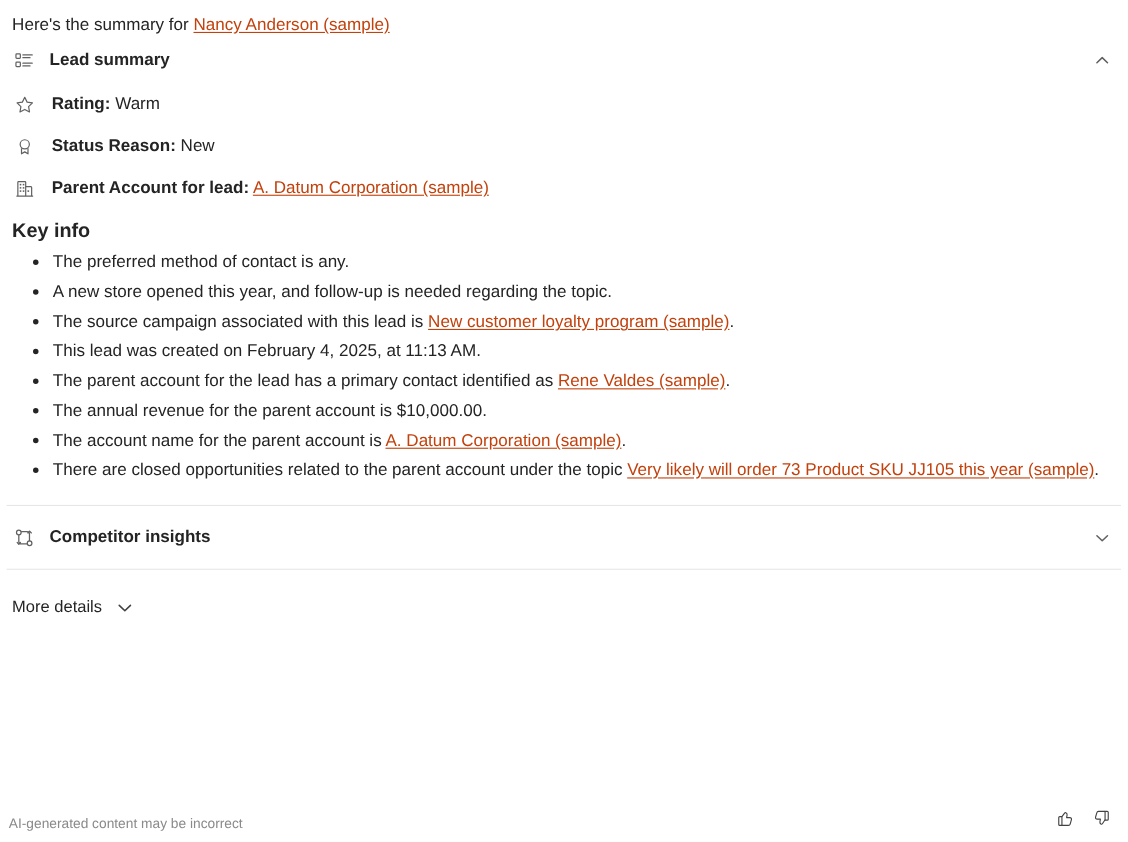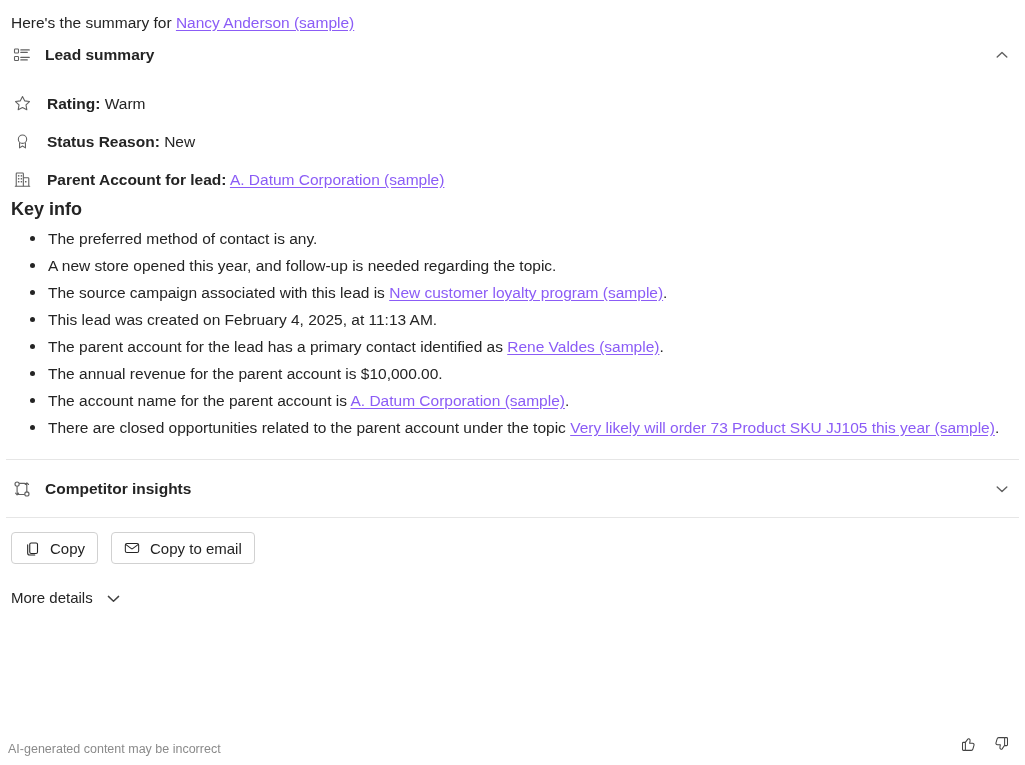--- a/index.html
+++ b/index.html
@@ -27,21 +27,21 @@
   
   .intro {
     font-size: 15.5px;
     line-height: 20px;
     color: #242424;
     padding: 13px 0 0 11px;
     white-space: nowrap;
   }
 
   a.link, .link {
-    color: #8b5cf6;
+    color: #c2410c;
     text-decoration: underline;
     text-underline-offset: 2px;
     cursor: pointer;
   }
 
   
   .section-header {
     display: flex;
     align-items: center;
     padding: 11px 11px 10px 11px;
@@ -77,21 +77,21 @@
     cursor: pointer;
     border-radius: 4px;
   }
 
   
   .fields {
     padding: 0 0 0 11px;
   }
   .field-row {
     display: flex;
-    align-items: flex-end;
+    align-items: center;
     height: 38px;
   }
   .field-row .f-icon {
     width: 22px;
     height: 22px;
     flex: 0 0 22px;
     display: flex;
     align-items: center;
     justify-content: center;
     color: #616161;
@@ -344,41 +344,20 @@
     <span class="chev">
       <svg width="16" height="16" viewBox="0 0 16 16" fill="none" aria-hidden="true">
         <path d="M3.2 6 8 10.6 12.8 6" stroke="currentColor" stroke-width="1.4" stroke-linecap="round" stroke-linejoin="round"></path>
       </svg>
     </span>
   </div>
 
   <div class="divider"></div>
 
   
-  <div class="btn-row">
-    <button class="btn">
-      <span class="b-icon">
-        <svg width="17" height="17" viewBox="0 0 18 18" fill="none" aria-hidden="true">
-          <rect x="6.1" y="3.1" width="8.2" height="11.2" rx="1.5" stroke="currentColor" stroke-width="1.15"></rect>
-          <path d="M11.4 15.9H6.1a2.2 2.2 0 01-2.2-2.2V5.2" stroke="currentColor" stroke-width="1.15" stroke-linecap="round"></path>
-        </svg>
-      </span>
-      <span>Copy</span>
-    </button>
-
-    <button class="btn">
-      <span class="b-icon">
-        <svg width="18" height="18" viewBox="0 0 20 20" fill="none" aria-hidden="true">
-          <rect x="2.6" y="5" width="14.8" height="10" rx="1.8" stroke="currentColor" stroke-width="1.15"></rect>
-          <path d="M3.3 6.3l6 4.4a1.2 1.2 0 001.4 0l6-4.4" stroke="currentColor" stroke-width="1.15" stroke-linecap="round" stroke-linejoin="round"></path>
-        </svg>
-      </span>
-      <span>Copy to email</span>
-    </button>
-  </div>
 
   
   <div class="more-details">
     <span class="md-text">More details</span>
     <span class="md-chev">
       <svg width="17" height="17" viewBox="0 0 16 16" fill="none" aria-hidden="true">
         <path d="M3.2 6 8 10.6 12.8 6" stroke="currentColor" stroke-width="1.35" stroke-linecap="round" stroke-linejoin="round"></path>
       </svg>
     </span>
   </div>

